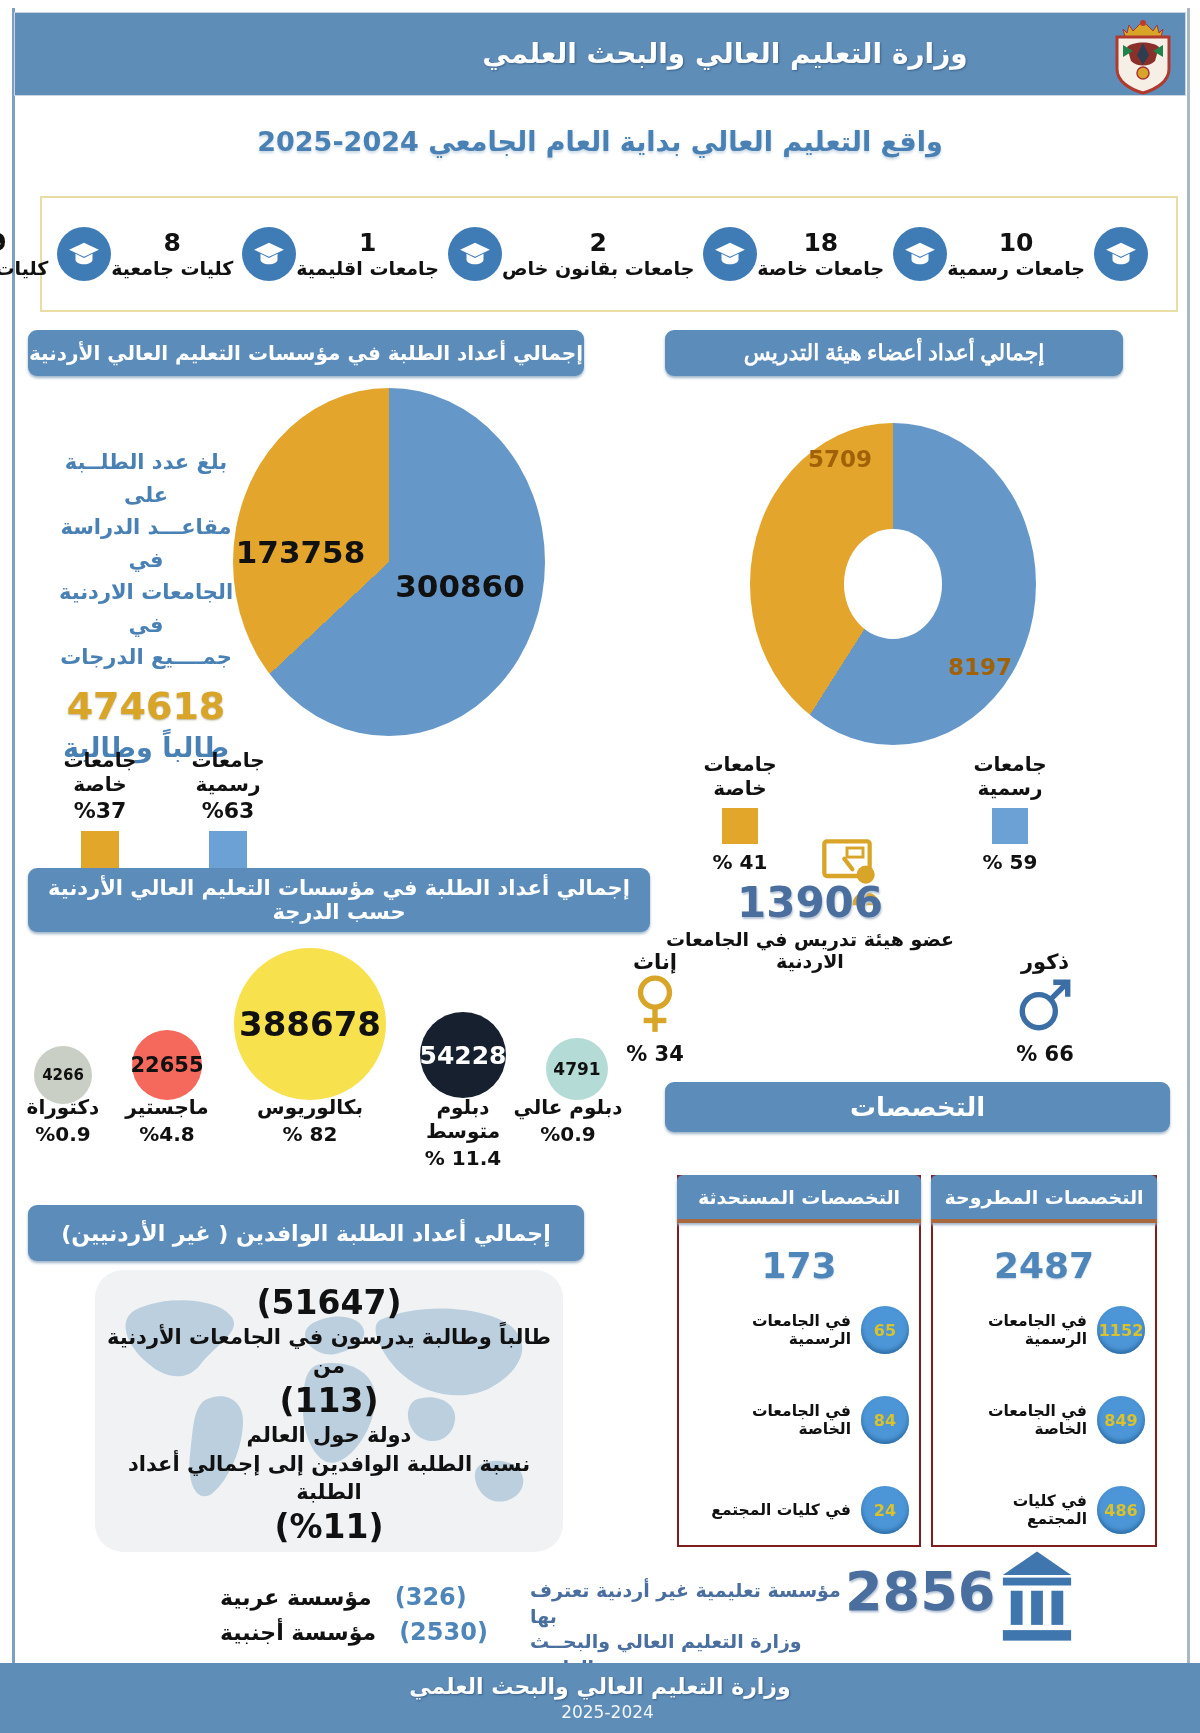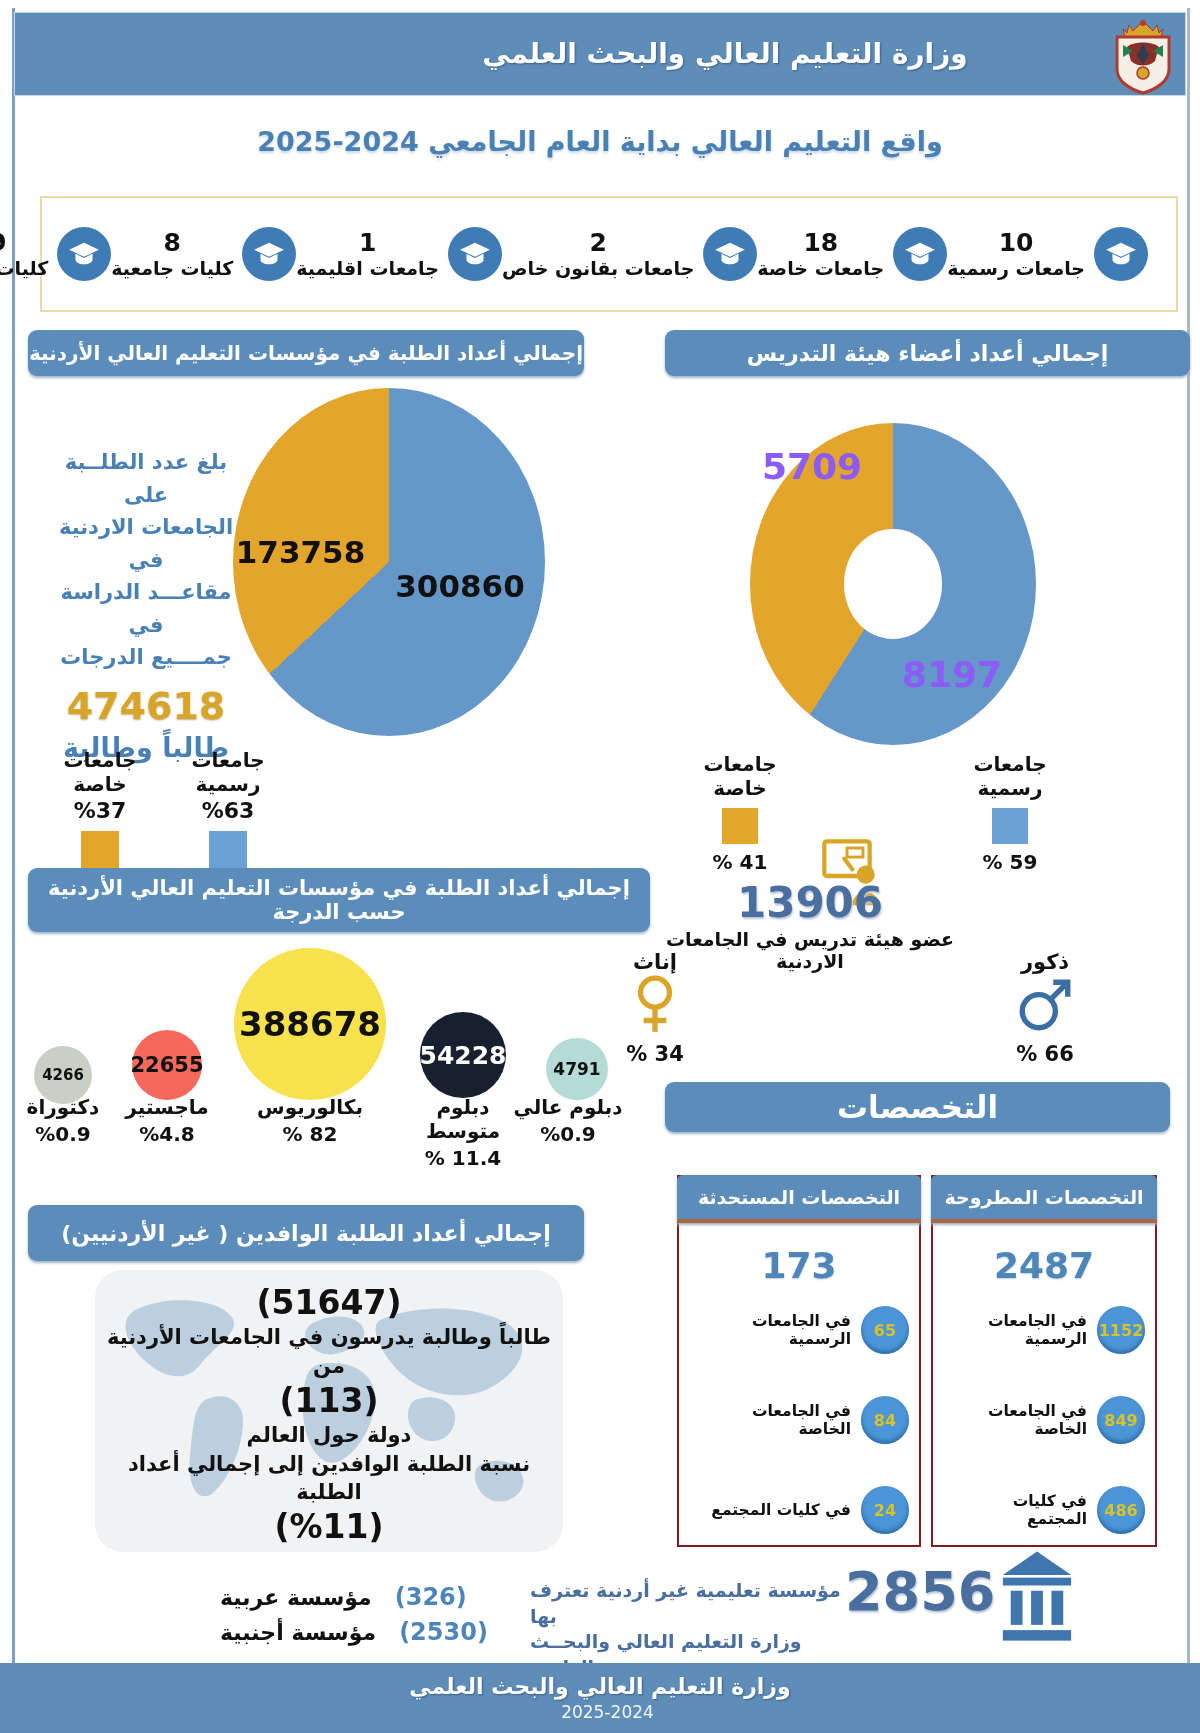--- a/index.html
+++ b/index.html
@@ -50,21 +50,21 @@
   .pie-total-suffix { color:#4981b5; font-weight:bold; font-size:27px; margin-top:4px; }
   .legend-item { position:absolute; width:132px; text-align:center; }
   .legend-label { font-size:20px; font-weight:bold; color:#111111; }
   .legend-pct { font-size:22px; font-weight:bold; color:#111111; margin-top:2px; }
   .legend-swatch { width:38px; height:38px; margin:8px auto 0 auto; }
 
   
   .donut { position:absolute; top:423px; left:750px; width:286px; height:322px; border-radius:50%;
            background:conic-gradient(from 0deg, #6597c8 0deg 212.4deg, #e3a52c 212.4deg 360deg); }
   .donut-hole { position:absolute; top:33%; left:33%; width:34%; height:34%; border-radius:50%; background:#ffffff; }
-  .donut-label { position:absolute; font-weight:bold; font-size:36px; color:#8b5cf6; text-align:center; }
+  .donut-label { position:absolute; font-weight:bold; font-size:23px; color:#a16207; text-align:right; }
 
   .fac-total-num { position:absolute; top:878px; left:730px; width:160px; text-align:center;
                    color:#4a6f9e; font-weight:bold; font-size:42px; text-shadow:1px 2px 2px #b9c6d6; }
   .fac-total-cap { position:absolute; top:928px; left:650px; width:320px; text-align:center;
                    color:#111111; font-weight:bold; font-size:19px; }
   .gender-block { position:absolute; width:110px; text-align:center; }
   .gender-label { font-size:21px; font-weight:bold; color:#111111; }
   .gender-pct { font-size:21px; font-weight:bold; color:#111111; margin-top:2px; }
 
   
@@ -213,39 +213,39 @@
   </div>
 
   <div class="section-bar" style="top:330px; left:28px; width:556px; height:46px; font-size:20px;">إجمالي أعداد الطلبة في مؤسسات التعليم العالي الأردنية</div>
 
   <div class="pie"></div>
   <div class="pie-label" style="top:534px; left:228px; width:145px;">173758</div>
   <div class="pie-label" style="top:568px; left:385px; width:150px;">300860</div>
 
   <div class="pie-desc">
     <div class="pie-desc-line">بلغ عدد الطلــبة على</div>
+    <div class="pie-desc-line">مقاعـــد الدراسة في</div>
     <div class="pie-desc-line">الجامعات الاردنية في</div>
-    <div class="pie-desc-line">مقاعـــد الدراسة في</div>
     <div class="pie-desc-line">جمــــيع الدرجات</div>
     <div class="pie-total ltr">474618</div>
     <div class="pie-total-suffix">طالباً وطالبة</div>
   </div>
 
   <div class="legend-item" style="top:748px; left:34px;">
     <div class="legend-label">جامعات خاصة</div>
     <div class="legend-pct ltr">%37</div>
     <div class="legend-swatch" style="background:#e2a62b;"></div>
   </div>
   <div class="legend-item" style="top:748px; left:162px;">
     <div class="legend-label">جامعات رسمية</div>
     <div class="legend-pct ltr">%63</div>
     <div class="legend-swatch" style="background:#6ba1d4;"></div>
   </div>
 
-  <div class="section-bar" style="top:330px; left:665px; width:525px; height:46px; font-size:22px;">إجمالي أعداد أعضاء هيئة التدريس</div>
+  <div class="section-bar" style="top:330px; left:665px; width:458px; height:46px; font-size:22px;font-family:Liberation Serif, serif;">إجمالي أعداد أعضاء هيئة التدريس</div>
 
   <div class="donut">
     <div class="donut-hole"></div>
   </div>
   <div class="donut-label" style="top:446px; left:752px; width:120px;">5709</div>
   <div class="donut-label" style="top:654px; left:892px; width:120px;">8197</div>
 
   <div class="legend-item" style="top:752px; left:674px;">
     <div class="legend-label">جامعات خاصة</div>
     <div class="legend-swatch" style="background:#e2a62b; width:36px; height:36px;"></div>
@@ -354,21 +354,21 @@
     <div class="inst-row">
       <span class="inst-label">مؤسسة عربية</span>
       <span class="inst-num ltr">(326)</span>
     </div>
     <div class="inst-row">
       <span class="inst-label">مؤسسة أجنبية</span>
       <span class="inst-num ltr">(2530)</span>
     </div>
   </div>
 
-  <div class="section-bar" style="top:1082px; left:665px; width:505px; height:50px; font-size:31px;">التخصصات</div>
+  <div class="section-bar" style="top:1082px; left:665px; width:505px; height:50px; font-size:26px;">التخصصات</div>
 
   <div class="spec-box" style="left:931px; width:226px;">
     <div class="spec-head">التخصصات المطروحة</div>
     <div class="spec-total ltr">2487</div>
     <div class="spec-rows">
       <div class="spec-row">
         <div class="spec-circle ltr">1152</div>
         <div class="spec-row-label">في الجامعات الرسمية</div>
       </div>
       <div class="spec-row">

